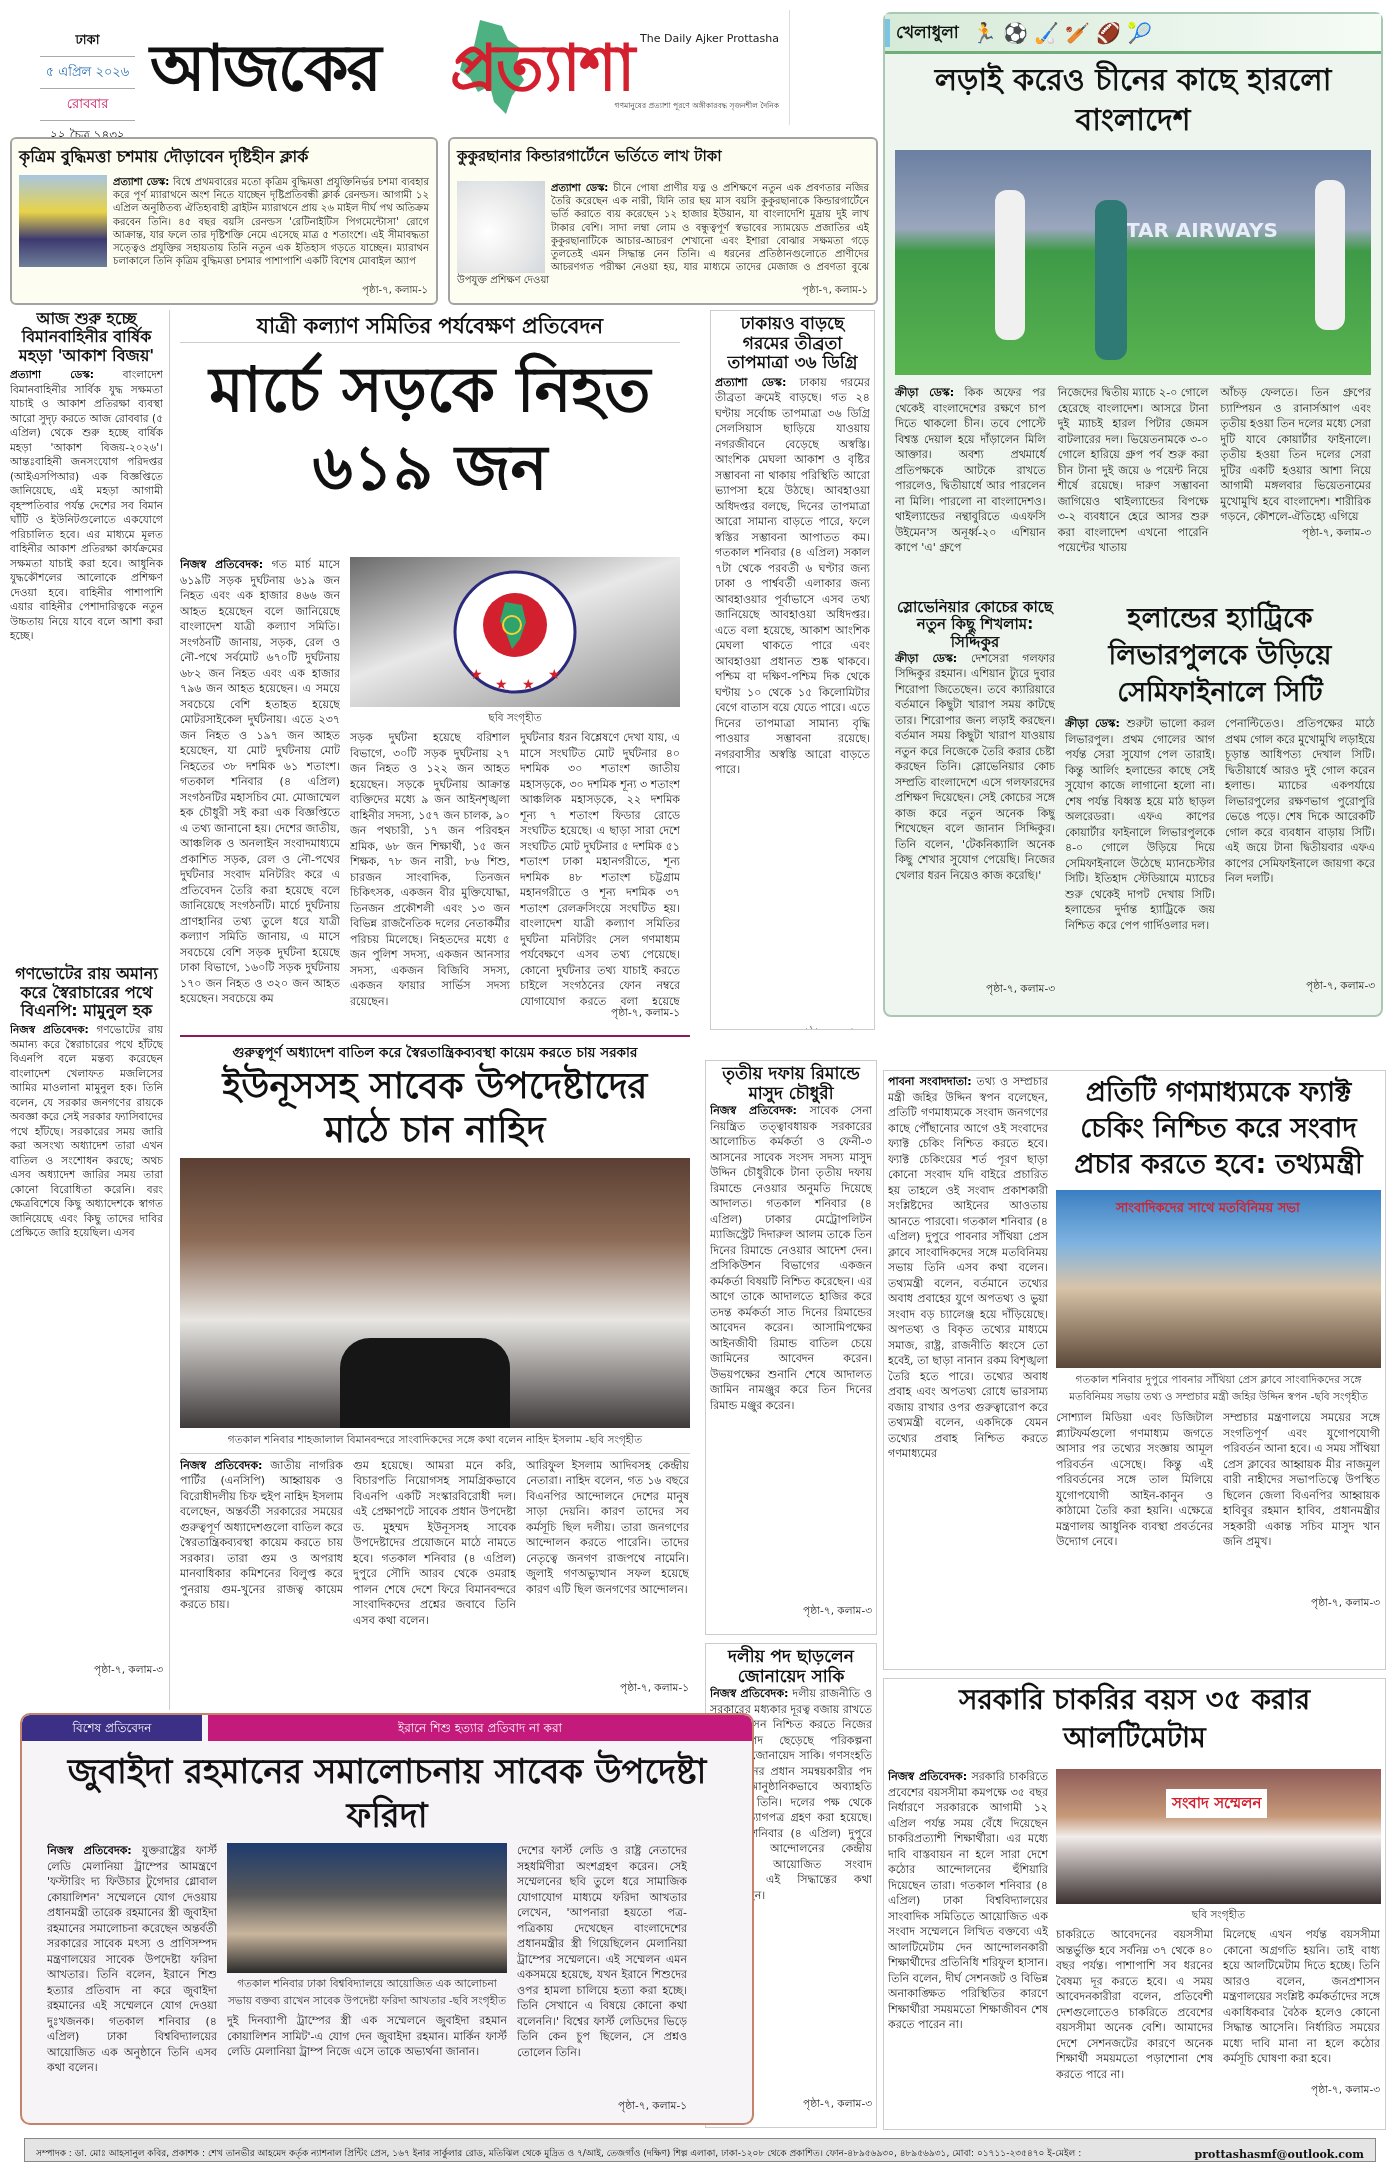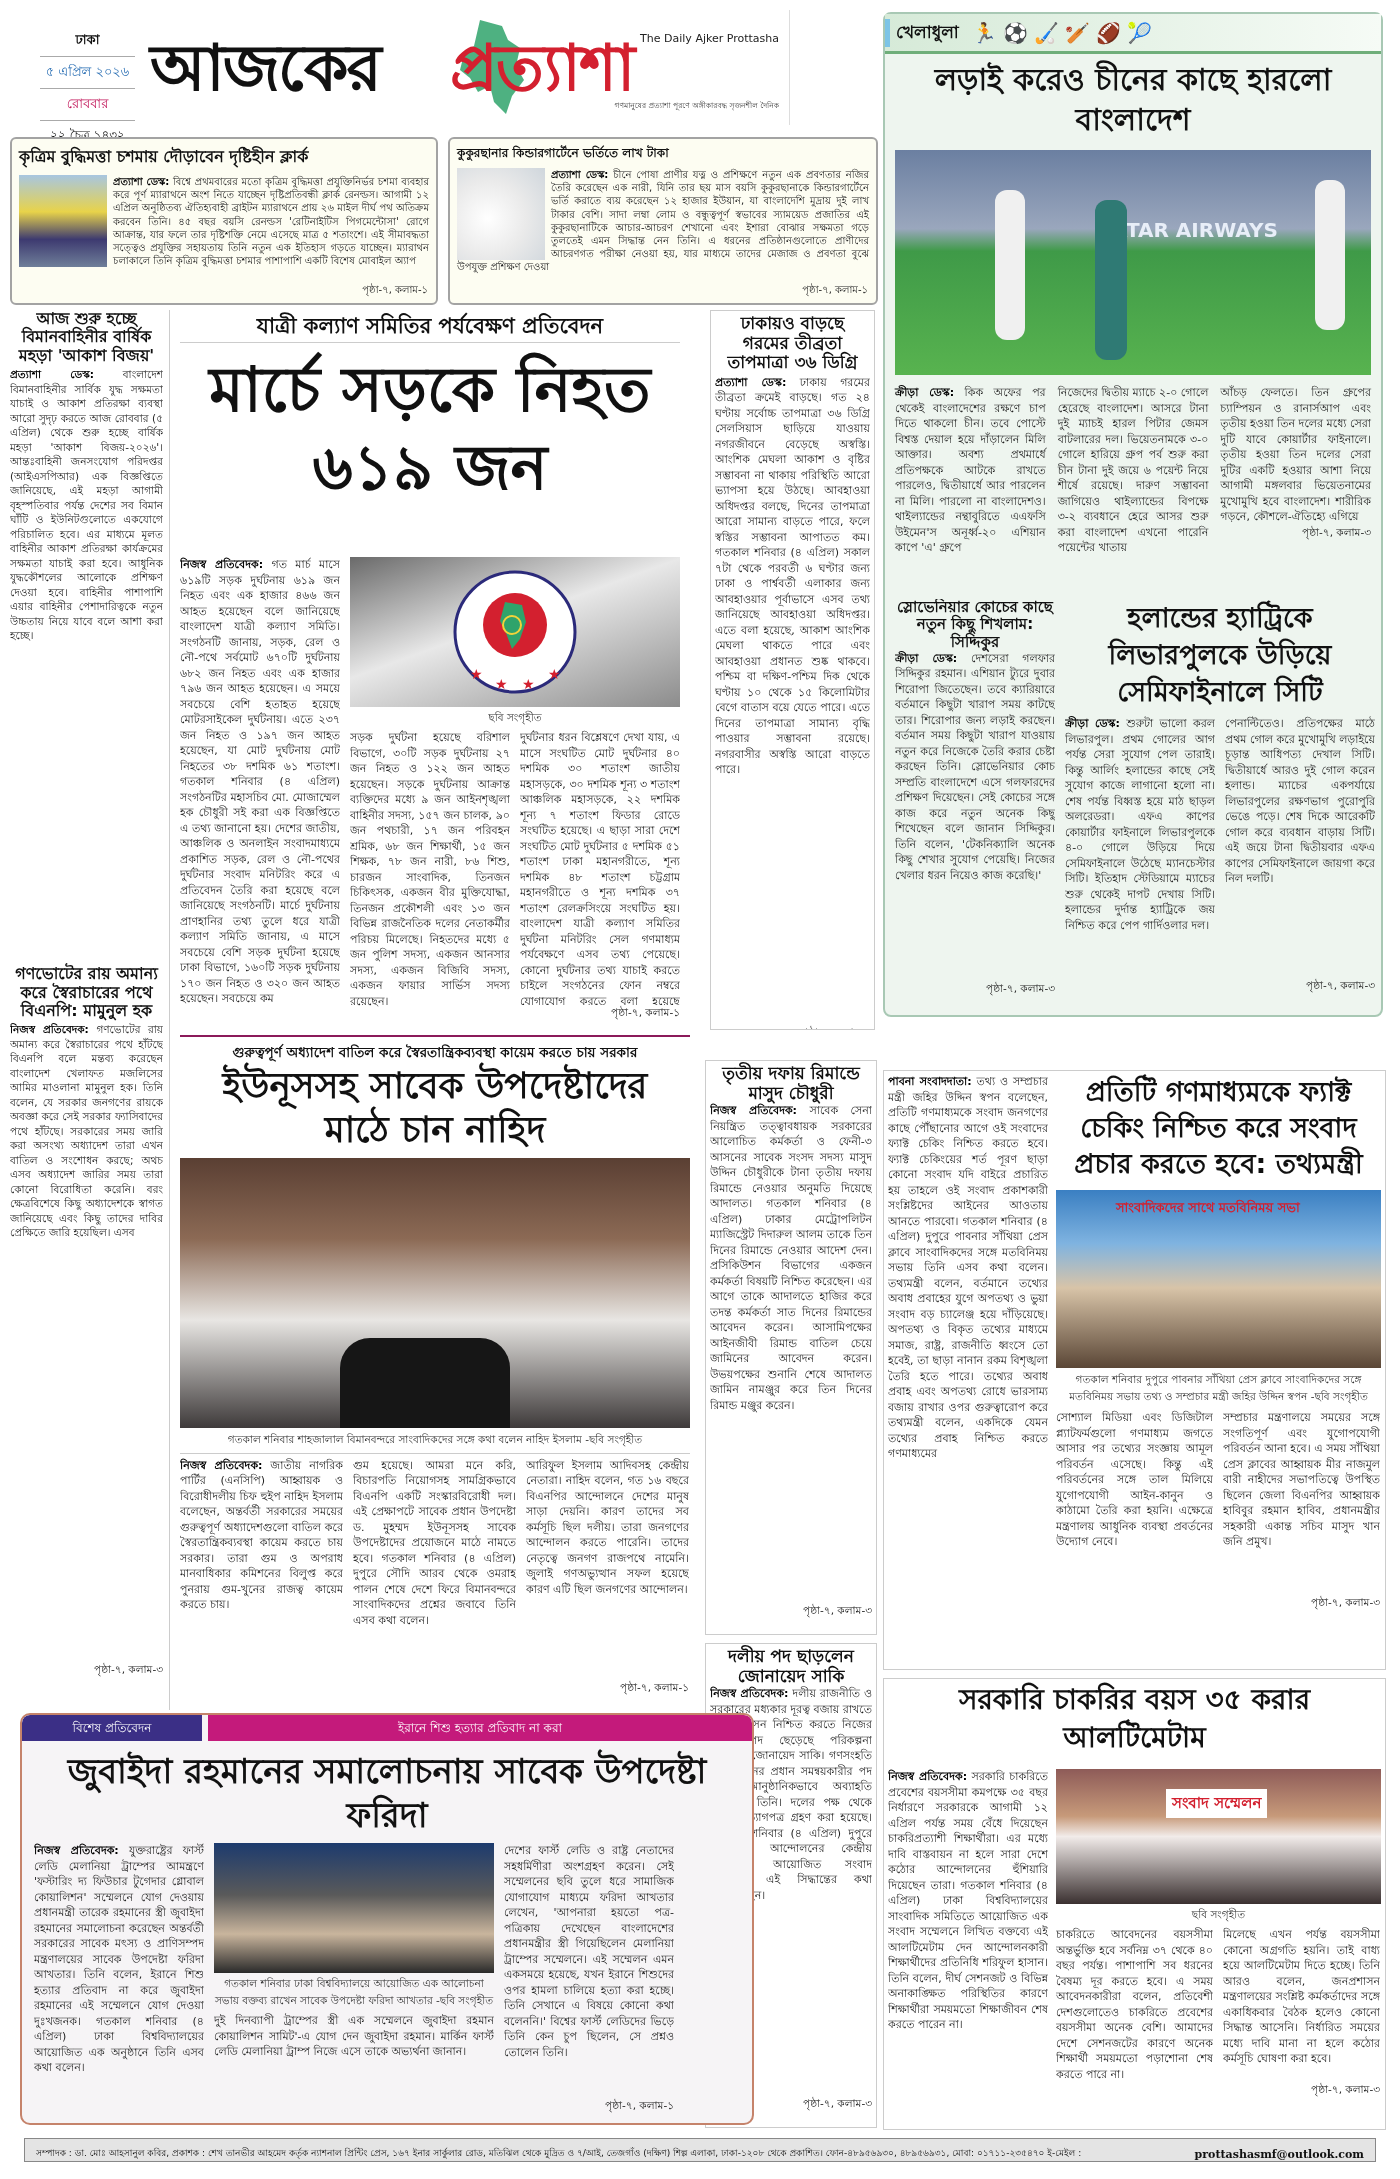--- a/index.html
+++ b/index.html
@@ -49,21 +49,21 @@
   <div style="font-size:16px;font-weight:bold;margin-bottom:4px">কৃত্রিম বুদ্ধিমত্তা চশমায় দৌড়াবেন দৃষ্টিহীন ক্লার্ক</div>
   <div class="photo" style="float:left;width:88px;height:92px;margin-right:6px;background:linear-gradient(180deg,#a8c6e0,#e8d34a 40%,#3d3a70 70%,#6f7f99)"></div>
   <div class="body-text" style="font-size:10px;line-height:13.2px">
     <b>প্রত্যাশা ডেস্ক:</b>
     <span>বিশ্বে প্রথমবারের মতো কৃত্রিম বুদ্ধিমত্তা প্রযুক্তিনির্ভর চশমা ব্যবহার করে পূর্ণ ম্যারাথনে অংশ নিতে যাচ্ছেন দৃষ্টিপ্রতিবন্ধী ক্লার্ক রেনল্ডস। আগামী ১২ এপ্রিল অনুষ্ঠিতব্য ঐতিহ্যবাহী ব্রাইটন ম্যারাথনে প্রায় ২৬ মাইল দীর্ঘ পথ অতিক্রম করবেন তিনি। ৪৫ বছর বয়সি রেনল্ডস 'রেটিনাইটিস পিগমেন্টোসা' রোগে আক্রান্ত, যার ফলে তার দৃষ্টিশক্তি নেমে এসেছে মাত্র ৫ শতাংশে। এই সীমাবদ্ধতা সত্ত্বেও প্রযুক্তির সহায়তায় তিনি নতুন এক ইতিহাস গড়তে যাচ্ছেন। ম্যারাথন চলাকালে তিনি কৃত্রিম বুদ্ধিমত্তা চশমার পাশাপাশি একটি বিশেষ মোবাইল অ্যাপ</span>
   </div>
   <div class="jump abs" style="right:8px;bottom:4px;font-size:10px">পৃষ্ঠা-৭, কলাম-১</div>
 </div>
 
 <div class="abs boxed" style="left:448px;top:137px;width:430px;height:168px;padding:5px 7px">
-  <div style="font-size:12px;font-weight:bold;margin-bottom:4px">কুকুরছানার কিন্ডারগার্টেনে ভর্তিতে লাখ টাকা</div>
+  <div style="font-size:15px;font-weight:bold;margin-bottom:12px">কুকুরছানার কিন্ডারগার্টেনে ভর্তিতে লাখ টাকা</div>
   <div class="photo" style="float:left;width:88px;height:92px;margin-right:6px;background:radial-gradient(circle at 35% 55%,#fff,#eaeaea 50%,#cfd6dc)"></div>
   <div class="body-text" style="font-size:10px;line-height:13.2px">
     <b>প্রত্যাশা ডেস্ক:</b>
     <span>চীনে পোষা প্রাণীর যত্ন ও প্রশিক্ষণে নতুন এক প্রবণতার নজির তৈরি করেছেন এক নারী, যিনি তার ছয় মাস বয়সি কুকুরছানাকে কিন্ডারগার্টেনে ভর্তি করাতে ব্যয় করেছেন ১২ হাজার ইউয়ান, যা বাংলাদেশি মুদ্রায় দুই লাখ টাকার বেশি। সাদা লম্বা লোম ও বন্ধুত্বপূর্ণ স্বভাবের স্যাময়েড প্রজাতির এই কুকুরছানাটিকে আচার-আচরণ শেখানো এবং ইশারা বোঝার সক্ষমতা গড়ে তুলতেই এমন সিদ্ধান্ত নেন তিনি। এ ধরনের প্রতিষ্ঠানগুলোতে প্রাণীদের আচরণগত পরীক্ষা নেওয়া হয়, যার মাধ্যমে তাদের মেজাজ ও প্রবণতা বুঝে উপযুক্ত প্রশিক্ষণ দেওয়া</span>
   </div>
   <div class="jump abs" style="right:8px;bottom:4px;font-size:10px">পৃষ্ঠা-৭, কলাম-১</div>
 </div>
 
 <div class="abs" style="left:10px;top:310px;width:160px;height:1400px;overflow:hidden;border-right:1px solid #ccc;padding-right:6px">
   <div class="hl" style="font-size:16px;margin-bottom:2px">আজ শুরু হচ্ছে বিমানবাহিনীর বার্ষিক মহড়া 'আকাশ বিজয়'</div>
@@ -251,21 +251,21 @@
     </div>
   </div>
 </div>
 
 <div class="abs bottom-box">
   <div style="display:flex;height:26px">
     <div style="width:180px;background:#3b2f86;color:#fff;font-size:12px;text-align:center;line-height:26px;border-radius:8px 0 0 0">বিশেষ প্রতিবেদন</div>
     <div style="flex:1;background:#c41a7b;color:#fff;font-size:12px;text-align:center;line-height:26px;margin-left:6px;border-radius:0 8px 0 0">ইরানে শিশু হত্যার প্রতিবাদ না করা</div>
   </div>
   <div class="hl" style="font-size:34px;line-height:44px;padding:8px 40px 6px">জুবাইদা রহমানের সমালোচনায় সাবেক উপদেষ্টা ফরিদা</div>
-  <div style="display:flex;gap:10px;padding:0 12px">
+  <div style="display:flex;gap:10px;padding:0 25px">
     <div class="body-text" style="width:170px;height:270px;overflow:hidden">
       <b>নিজস্ব প্রতিবেদক:</b>
       <span>যুক্তরাষ্ট্রের ফার্স্ট লেডি মেলানিয়া ট্রাম্পের আমন্ত্রণে 'ফস্টারিং দ্য ফিউচার টুগেদার গ্লোবাল কোয়ালিশন' সম্মেলনে যোগ দেওয়ায় প্রধানমন্ত্রী তারেক রহমানের স্ত্রী জুবাইদা রহমানের সমালোচনা করেছেন অন্তর্বর্তী সরকারের সাবেক মৎস্য ও প্রাণিসম্পদ মন্ত্রণালয়ের সাবেক উপদেষ্টা ফরিদা আখতার। তিনি বলেন, ইরানে শিশু হত্যার প্রতিবাদ না করে জুবাইদা রহমানের এই সম্মেলনে যোগ দেওয়া দুঃখজনক। গতকাল শনিবার (৪ এপ্রিল) ঢাকা বিশ্ববিদ্যালয়ের আয়োজিত এক অনুষ্ঠানে তিনি এসব কথা বলেন।</span>
     </div>
     <div style="width:280px">
       <div class="photo" style="height:130px;background:linear-gradient(180deg,#1d3b6e,#5a5a5a 40%,#c9b59d 70%,#2a2a2a)"></div>
       <div class="caption" style="padding:3px 0">গতকাল শনিবার ঢাকা বিশ্ববিদ্যালয়ে আয়োজিত এক আলোচনা সভায় বক্তব্য রাখেন সাবেক উপদেষ্টা ফরিদা আখতার -ছবি সংগৃহীত</div>
       <div class="body-text" style="height:95px;overflow:hidden">দুই দিনব্যাপী ট্রাম্পের স্ত্রী এক সম্মেলনে জুবাইদা রহমান কোয়ালিশন সামিট'-এ যোগ দেন জুবাইদা রহমান। মার্কিন ফার্স্ট লেডি মেলানিয়া ট্রাম্প নিজে এসে তাকে অভ্যর্থনা জানান।</div>
     </div>
     <div style="width:170px">

